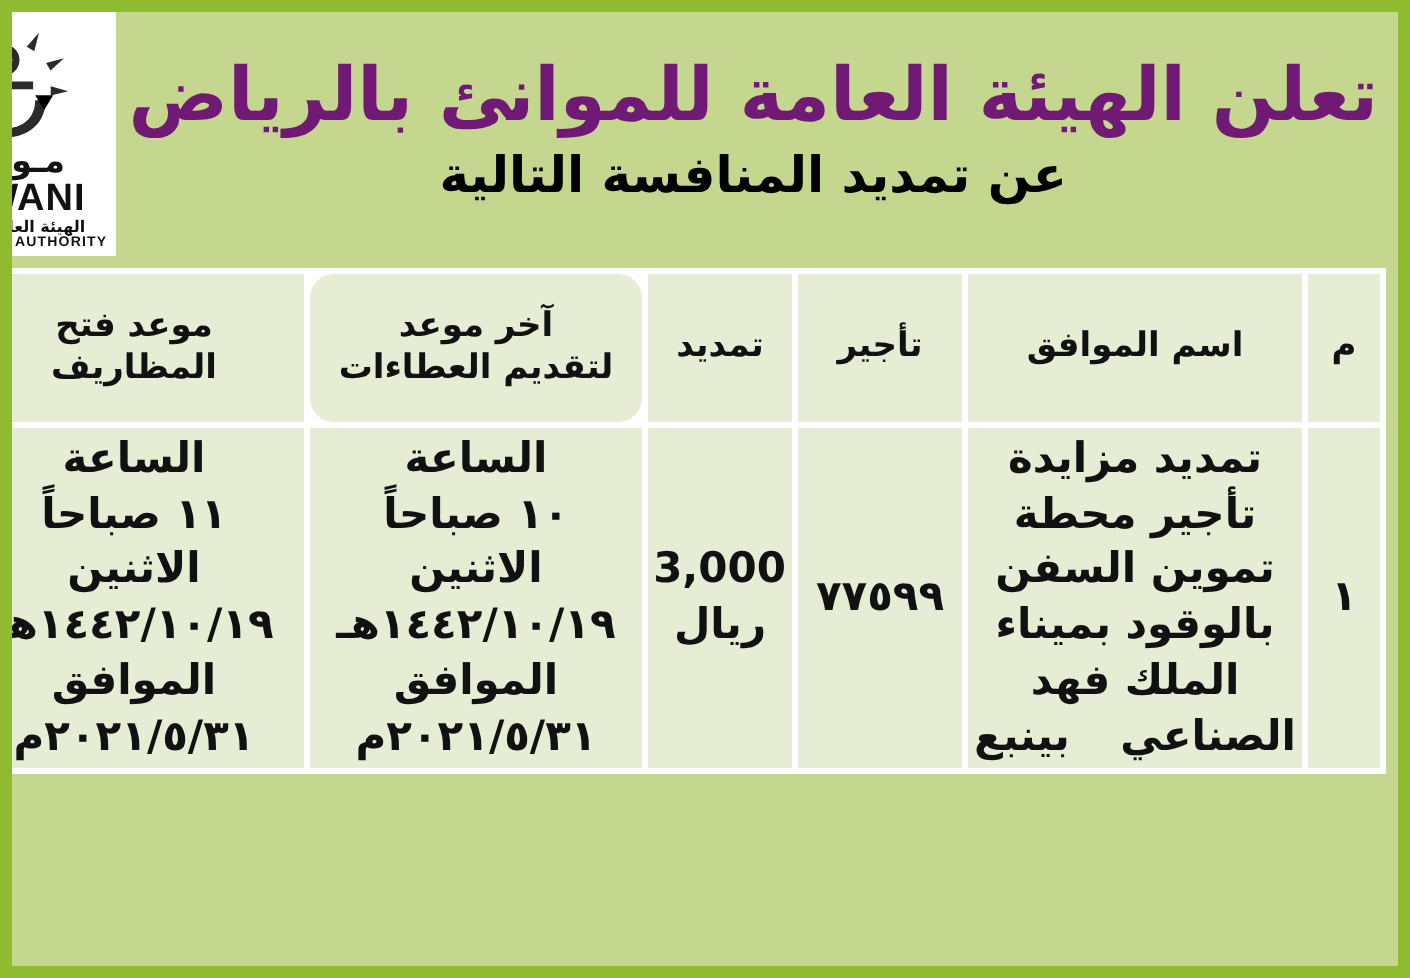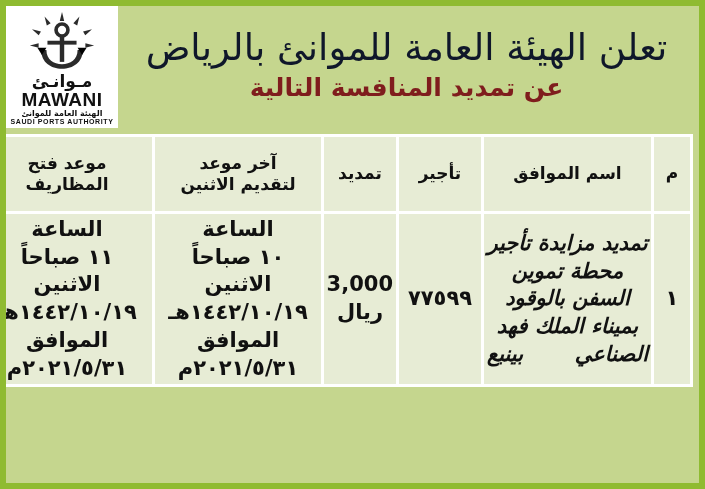--- a/index.html
+++ b/index.html
@@ -95,31 +95,31 @@
     display: flex;
     flex-direction: column;
     justify-content: center;
     align-items: center;
     padding: 0 10px 4px 6px;
     text-align: center;
   }
   .title-main {
     font-family: "DejaVu Sans", sans-serif;
     font-size: 37px;
-    font-weight: normal;
-    color: #0f172a;
+    font-weight: bold;
+    color: #701a75;
     line-height: 1.12;
     white-space: nowrap;
     letter-spacing: -0.5px;
   }
   .title-sub {
     font-family: "DejaVu Sans", sans-serif;
     font-size: 25px;
     font-weight: bold;
-    color: #7f1d1d;
+    color: #000000;
     line-height: 1.2;
     margin-top: 5px;
     white-space: nowrap;
   }
 
   
   .tender-table {
     position: absolute;
     top: 128px;
     right: 6px;
@@ -161,27 +161,26 @@
   col.c-bid   { width: 166px; }
   col.c-open  { width: 170px; }
 
   .cell-name {
     font-size: 22px;
     line-height: 1.33;
     text-align: justify;
     text-align-last: justify;
     padding-right: 6px;
     padding-left: 6px;
-    font-style: italic;
   }
   .cell-idx   { font-size: 21px; }
   .cell-num   { font-size: 21px; letter-spacing: 0.5px; }
   .cell-value { font-size: 20px; line-height: 1.8; }
   .cell-date  { font-size: 19px; line-height: 1.55; }
-  .hdr-two-line { line-height: 1.35; }
+  .hdr-two-line { line-height: 1.35; border-radius: 12px; }
 </style>
 </head>
 <body>
 
 <div id="poster">
 
   <div class="header-band">
 
     <div class="title-stack">
       <div class="title-main">تعلن الهيئة العامة للموانئ بالرياض</div>
@@ -230,21 +229,21 @@
         <col class="c-open">
     </colgroup>
     <thead>
       <tr>
         <th>م</th>
         <th>اسم الموافق</th>
         <th>تأجير</th>
         <th>تمديد</th>
         <th class="hdr-two-line">
           <div>آخر موعد</div>
-          <div>لتقديم الاثنين</div>
+          <div>لتقديم العطاءات</div>
         </th>
         <th>موعد فتح المظاريف</th>
       </tr>
     </thead>
     <tbody>
       <tr>
         <td class="cell-idx">١</td>
         <td class="cell-name">تمديد مزايدة تأجير محطة تموين السفن بالوقود بميناء الملك فهد الصناعي بينبع</td>
         <td class="cell-num">٧٧٥٩٩</td>
         <td class="cell-value">

